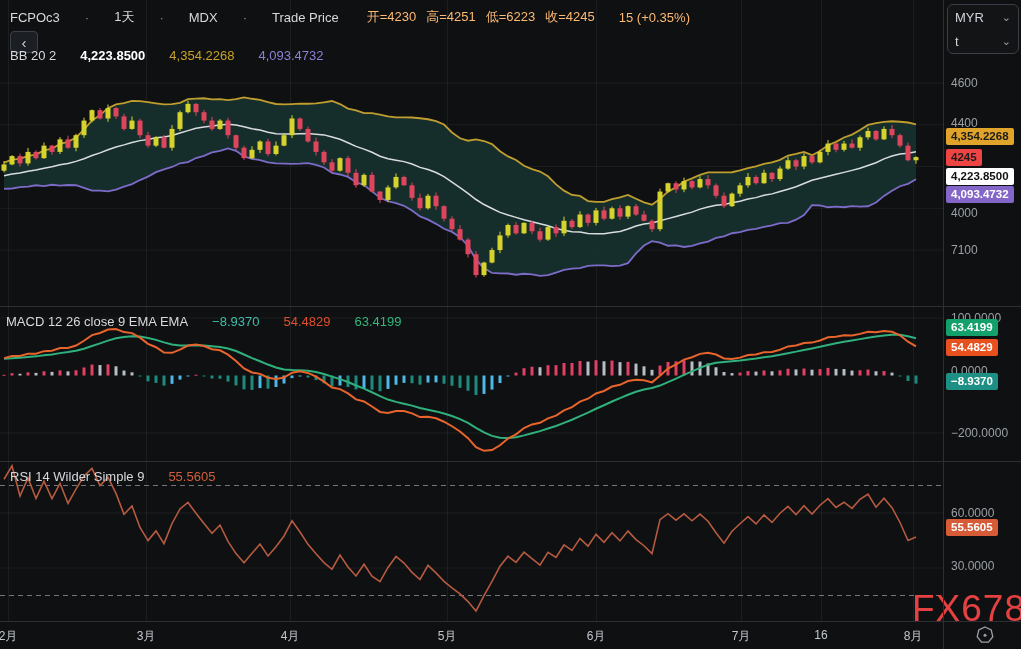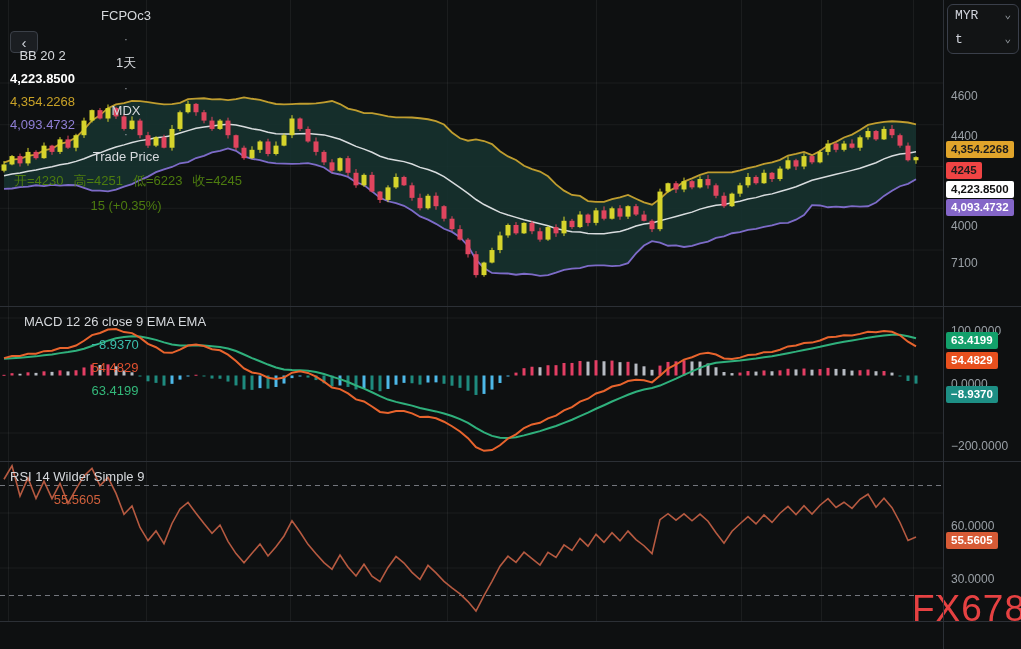--- a/index.html
+++ b/index.html
@@ -2,42 +2,42 @@
 <html><head>
 <meta charset="utf-8">
 <style>
   html,body{margin:0;padding:0;background:#0b0d0d;}
   #stage{position:relative;width:1021px;height:649px;overflow:hidden;
          background:#0e1011;font-family:"Liberation Sans","DejaVu Sans",sans-serif;
          -webkit-font-smoothing:antialiased;}
   #chart-svg{position:absolute;left:0;top:0;z-index:0;display:block;}
   .hdiv{position:absolute;left:0;width:1021px;height:1px;background:#2c3036;z-index:2;}
   .vdiv{position:absolute;top:0;width:1px;height:649px;background:#2c3036;z-index:2;}
-  .ind-row{position:absolute;z-index:4;display:flex;align-items:center;gap:8px;
-           font-size:13px;color:#d6d9dd;white-space:nowrap;flex-direction:column;}
+  .ind-row{position:absolute;z-index:4;display:flex;align-items:center;gap:24px;
+           font-size:13px;color:#d6d9dd;white-space:nowrap;}
   .sep{color:#8b9097;margin:0 1px;}
-  .hv{color:#4d7c0f;text-align:center;}
+  .hv{color:#fdba74;text-align:center;}
   .bb-basis{color:#ffffff;font-weight:700;}
   .bb-upper{color:#c9a227;}
   .bb-lower{color:#8f7fd6;}
   .macd-hist-v{color:#3bbfae;}
   .macd-line-v{color:#e0502f;}
   .macd-sig-v{color:#33b87a;}
   .rsi-v{color:#d0603c;}
   #back{position:absolute;left:10px;top:31px;width:28px;height:22px;z-index:4;
         background:#1b1e22;border:1px solid #3b4048;border-radius:4px;color:#cfd3da;
         font-size:15px;line-height:19px;text-align:center;padding:0;cursor:pointer;}
-  #axis{position:absolute;left:944px;top:0;width:77px;height:621px;z-index:3;margin-top:13px;}
+  #axis{position:absolute;left:944px;top:0;width:77px;height:621px;z-index:3;}
   .tick{position:absolute;left:7px;color:#9aa0a6;font-size:12px;line-height:14px;white-space:nowrap;}
   .badge{position:absolute;left:2px;border-radius:2px;font-size:11.5px;font-weight:600;
          padding:2px 5px;line-height:13px;white-space:nowrap;}
   #selectors{position:absolute;left:947px;top:4px;width:70px;z-index:5;
              border:1px solid #3a3f4a;border-radius:6px;background:#121415;}
-  .sel-row{display:flex;justify-content:space-between;
-           padding:3px 7px;height:18px;color:#d1d4dc;font-size:13px;cursor:pointer;font-family:Liberation Mono, monospace;}
+  .sel-row{display:flex;align-items:center;justify-content:space-between;
+           padding:3px 7px;height:18px;color:#d1d4dc;font-size:13px;cursor:pointer;}
   .chev{color:#9aa0a6;font-size:11px;}
   #time-axis{position:absolute;left:0;top:622px;width:1021px;height:27px;z-index:3;}
   .tlabel{position:absolute;top:6px;transform:translateX(-50%);color:#c3c8cf;font-size:12px;white-space:nowrap;}
   #watermark{position:absolute;left:912px;top:588px;z-index:1;color:#ef4444;font-size:37px;
              letter-spacing:1px;opacity:.96;}
   #settings-ic{position:absolute;left:976px;top:4px;}
 </style>
 </head>
 <body>
 
@@ -468,21 +468,21 @@
     <span>‹</span>
   </button>
 
   <div class="ind-row" style="left:10px;top:48px">
     <span>BB 20 2</span>
     <span class="bb-basis">4,223.8500</span>
     <span class="bb-upper">4,354.2268</span>
     <span class="bb-lower">4,093.4732</span>
   </div>
 
-  <div class="ind-row" style="left:24px;top:314px">
+  <div class="ind-row" style="left:6px;top:314px">
     <span>MACD 12 26 close 9 EMA EMA</span>
     <span class="macd-hist-v">−8.9370</span>
     <span class="macd-line-v">54.4829</span>
     <span class="macd-sig-v">63.4199</span>
   </div>
 
   <div class="ind-row" style="left:10px;top:469px">
     <span>RSI 14 Wilder Simple 9</span>
     <span class="rsi-v">55.5605</span>
   </div>
@@ -511,14 +511,28 @@
     <div class="sel-row">
       <span>MYR</span>
       <span class="chev">⌄</span>
     </div>
     <div class="sel-row">
       <span>t</span>
       <span class="chev">⌄</span>
     </div>
   </div>
 
+  <div id="time-axis">
+    <svg id="settings-ic" width="18" height="19">
+      <polygon points="9,1 15.25,4.01 16.8,10.78 12.47,16.21 5.53,16.21 1.2,10.78 2.75,4.01" fill="none" stroke="#9aa0a6" stroke-width="1.3"></polygon>
+      <circle cx="9" cy="9.3" r="1.5" fill="#9aa0a6"></circle>
+    </svg>
+  <div class="tlabel" style="left: 8px;">2月</div>
+      <div class="tlabel" style="left: 146px;">3月</div>
+      <div class="tlabel" style="left: 290px;">4月</div>
+      <div class="tlabel" style="left: 447px;">5月</div>
+      <div class="tlabel" style="left: 596px;">6月</div>
+      <div class="tlabel" style="left: 741px;">7月</div>
+      <div class="tlabel" style="left: 821px;">16</div>
+      <div class="tlabel" style="left: 913px;">8月</div>
+    </div>
 
 </div>
 
 </body></html>

